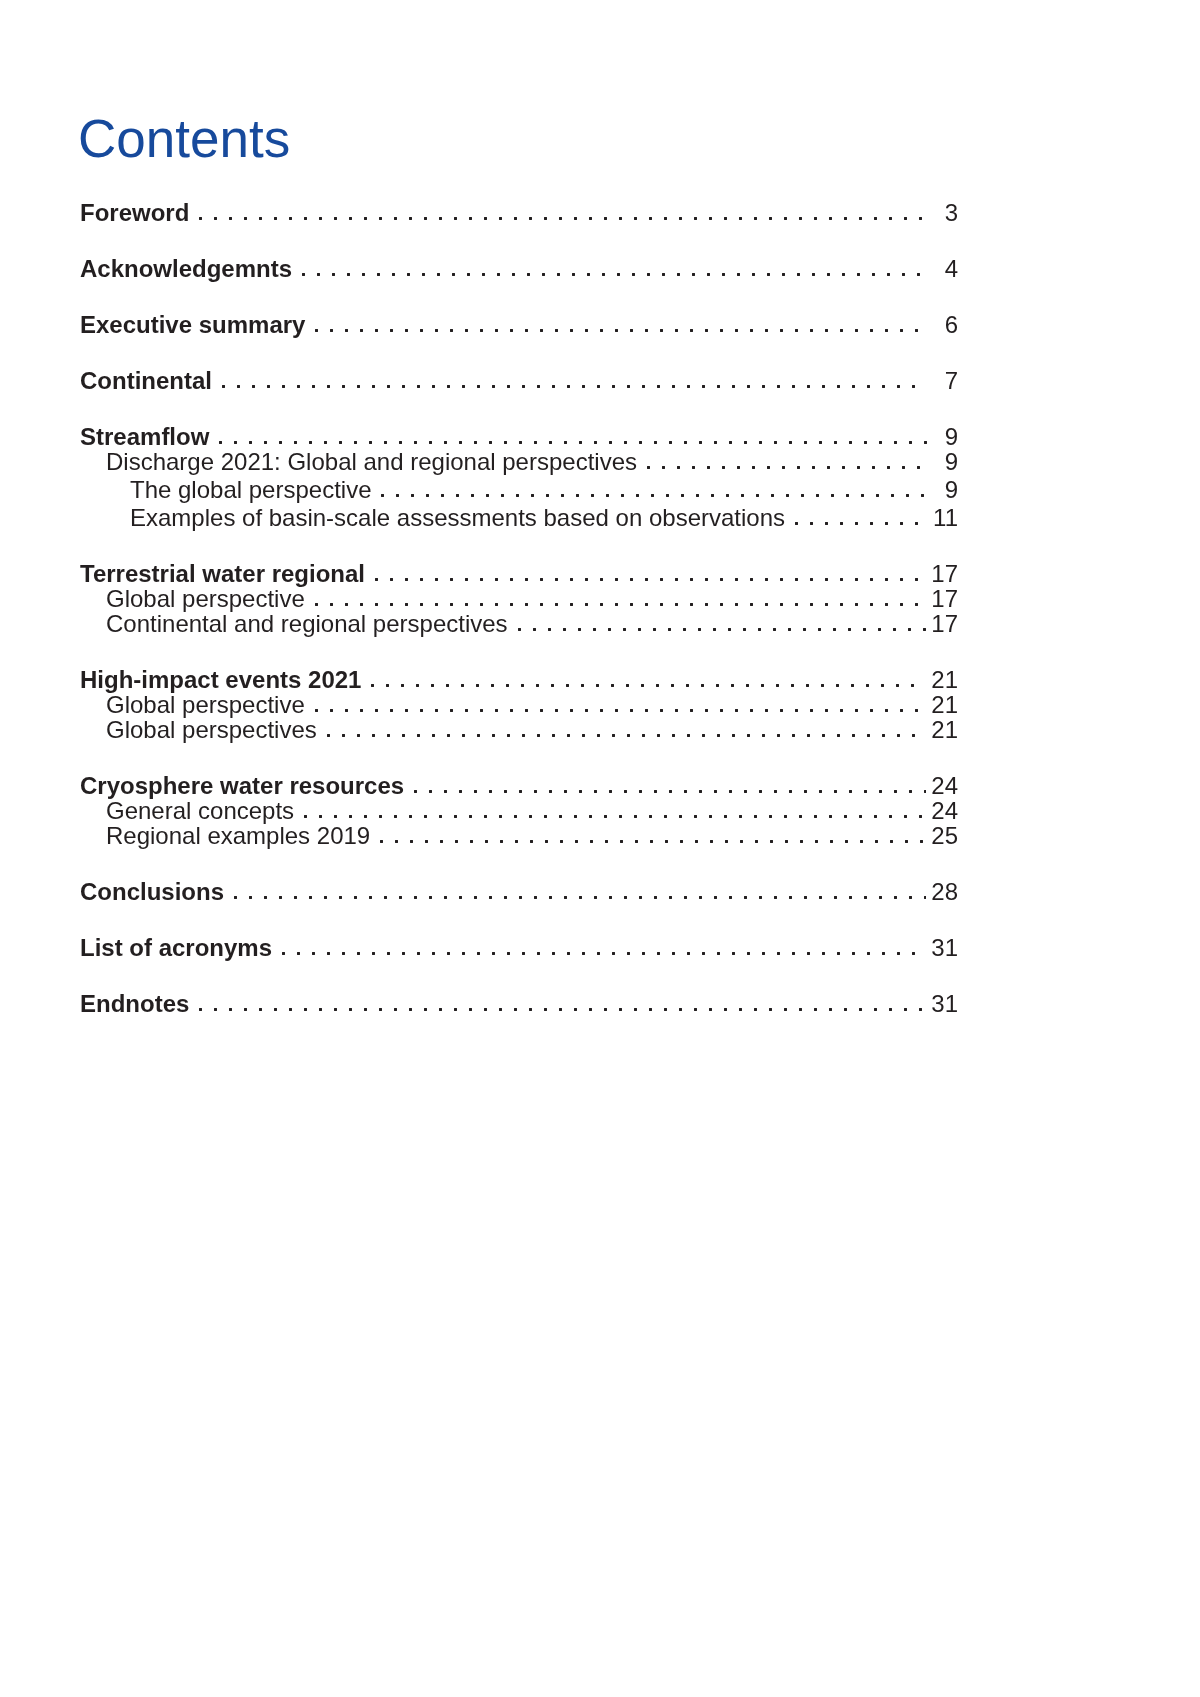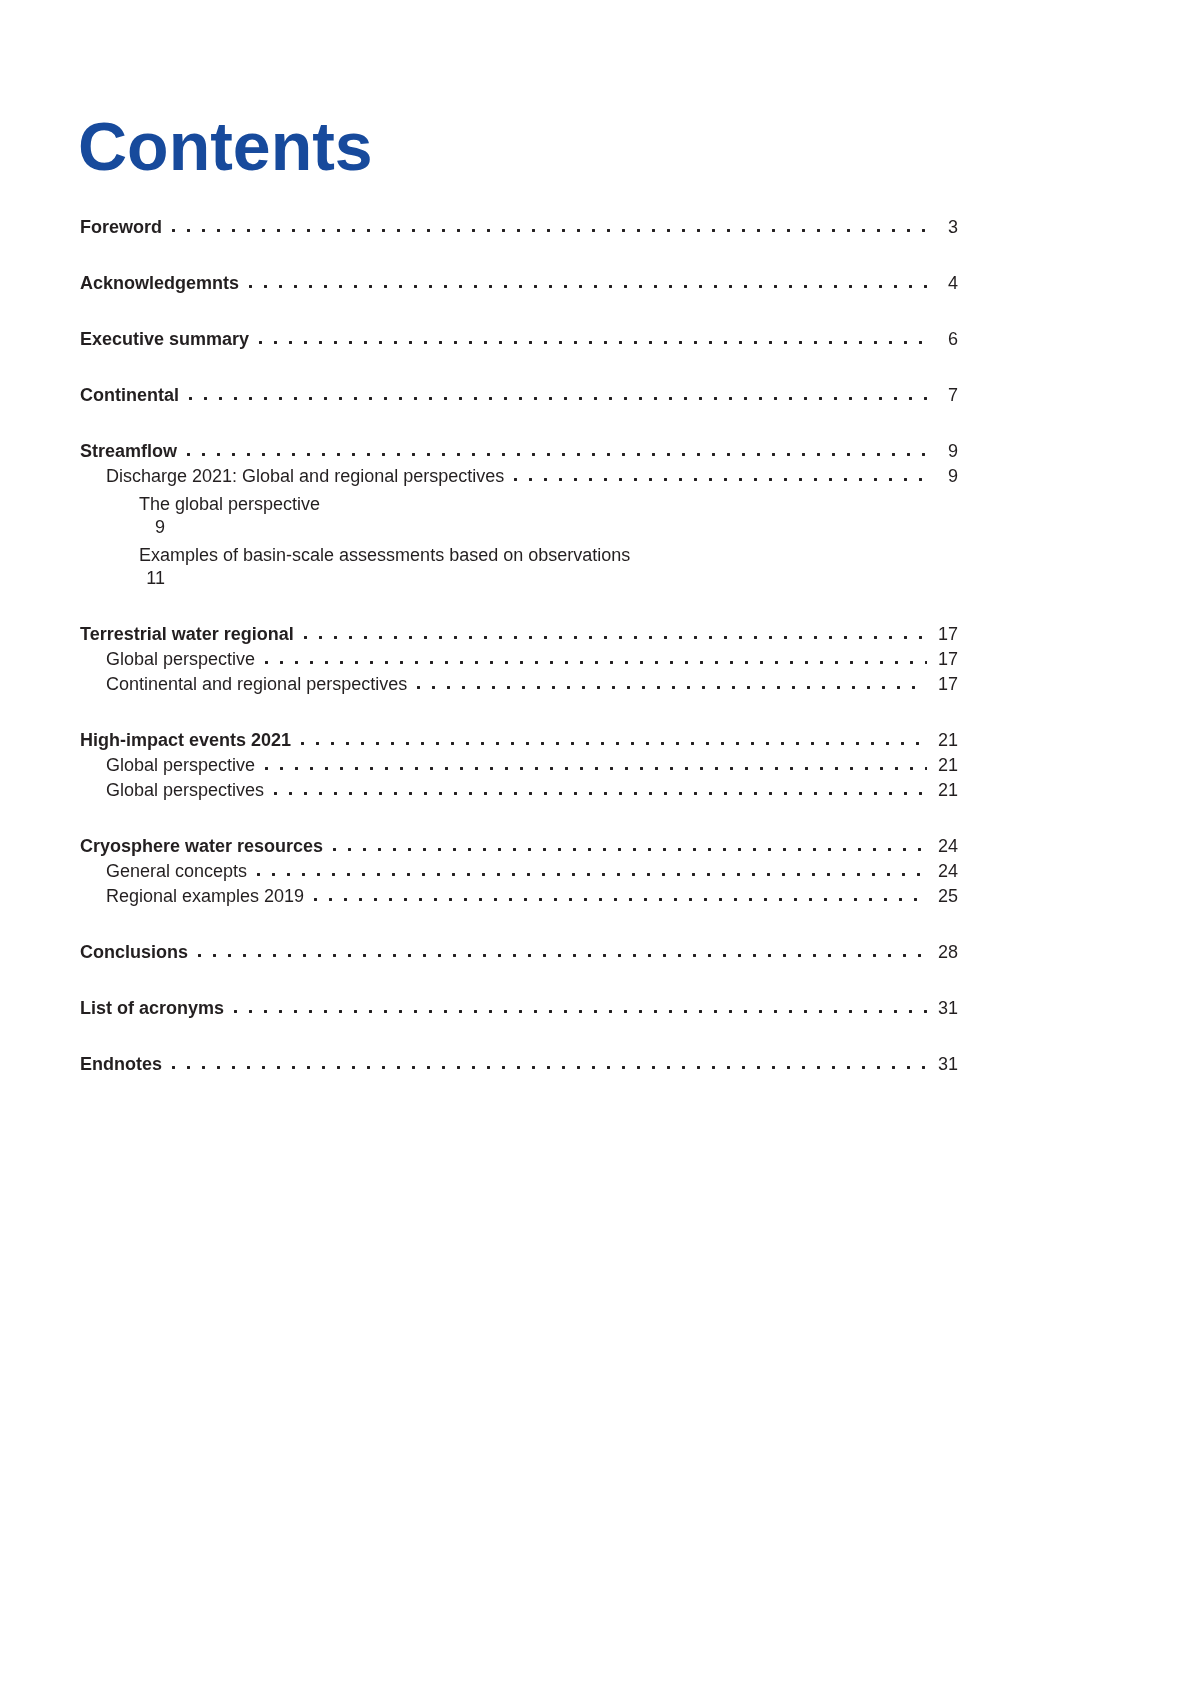--- a/index.html
+++ b/index.html
@@ -10,45 +10,45 @@
   }
   .page {
     position: relative;
     width: 1200px;
     height: 1697px;
     background: #ffffff;
     overflow: hidden;
   }
   .page-title {
     margin: 112px 0 0 78px;
-    font-size: 68px;
+    font-size: 53px;
     line-height: 1;
-    font-weight: 700;
+    font-weight: 400;
     letter-spacing: 0px;
   }
   .toc {
     margin: 36px 0 0 80px;
     width: 878px;
   }
   .toc-row {
     display: flex;
     align-items: baseline;
     line-height: 23px;
-    font-size: 18px;
+    font-size: 24px;
     color: #231F20;
   }
   .toc-row.bold .label,
   .toc-row.bold .page { font-weight: 700; }
   .level-0 { padding-left: 0; }
   .level-1 { padding-left: 26px; }
   .level-2 { padding-left: 50px; }
   .gap-first  { margin-top: 0; }
   .gap-major  { margin-top: 33px; }
   .gap-sub    { margin-top: 2px; }
-  .gap-subsub { margin-top: 5px; flex-direction: column; }
+  .gap-subsub { margin-top: 5px; }
   .label { white-space: nowrap; }
   .leader {
     flex: 1;
     height: 5px;
     margin: 0 5px 0 9px;
     background-image: radial-gradient(circle 1.5px at 2.5px 2.5px, #231F20 1.4px, transparent 1.6px);
     background-size: 15px 5px;
     background-repeat: repeat-x;
     background-position: left bottom;
   }

